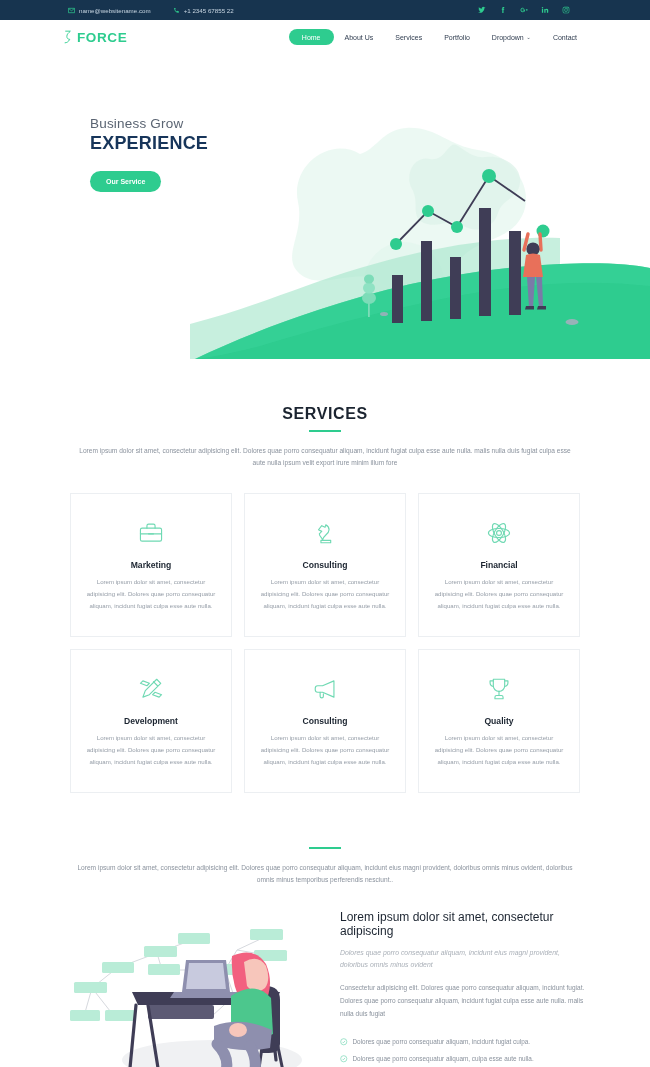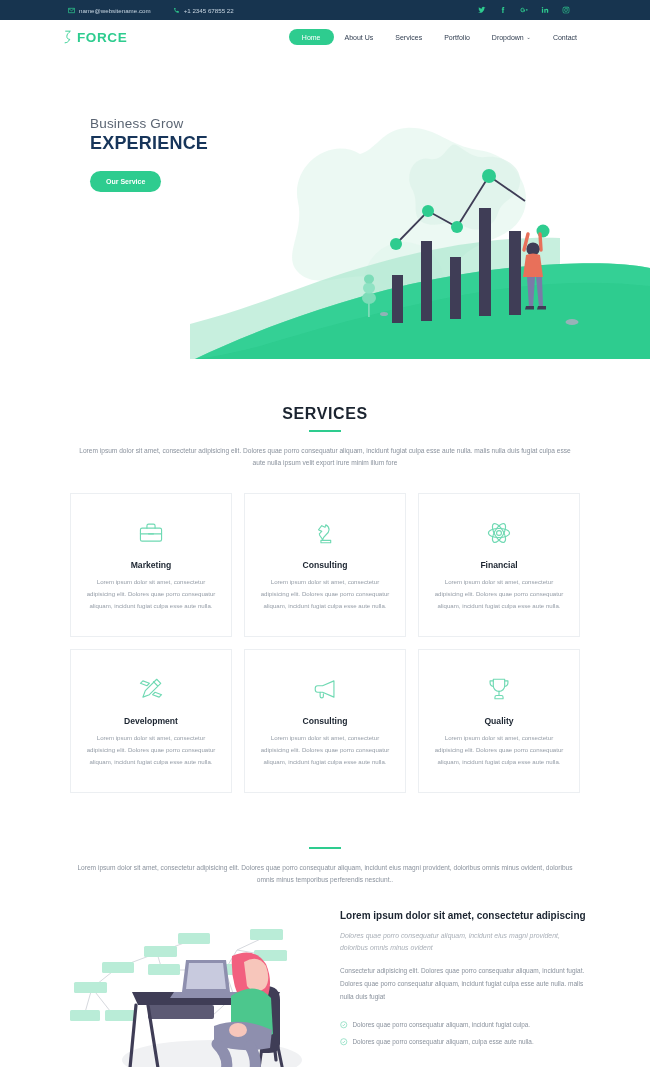--- a/index.html
+++ b/index.html
@@ -85,21 +85,21 @@
   .card-ico svg { width: 100%; height: 100%; fill: none; stroke: currentColor; stroke-width: 1.4; stroke-linecap: round; stroke-linejoin: round; }
   .card-title { font-size: 8.6px; font-weight: bold; color: #1b2430; margin-bottom: 6px; }
   .card-text { font-size: 6.1px; line-height: 1.95; color: #959da7; }
 
   
   .about { padding: 47px 0 0; }
   .about-body { display: flex; gap: 16px; padding: 22px 62px 0; align-items: flex-start; }
   .about-art { width: 262px; flex: none; }
   .about-art svg { width: 100%; height: 176px; display: block; }
   .about-txt { flex: 1; padding-top: 2px; }
-  .at-title { font-size: 10px; font-weight: bold; color: #1b2430; margin-bottom: 9px; }
+  .at-title { font-size: 12px; font-weight: normal; color: #1b2430; margin-bottom: 9px; }
   .at-lead { font-size: 6.9px; font-style: italic; color: #aab0b8; line-height: 1.75; margin-bottom: 11px; }
   .at-para { font-size: 6.5px; color: #8a929d; line-height: 1.95; margin-bottom: 13px; }
   .at-list { list-style: none; }
   .at-list li { display: flex; align-items: flex-start; gap: 5px; font-size: 6.4px; color: #8a929d; padding: 4.5px 0; }
   .chk { width: 7.5px; height: 7.5px; flex: none; margin-top: .5px; color: #7bd8b6; }
   .chk svg { width: 100%; height: 100%; fill: none; stroke: currentColor; stroke-width: 1.5; }
 </style>
 </head>
 <body>
 

